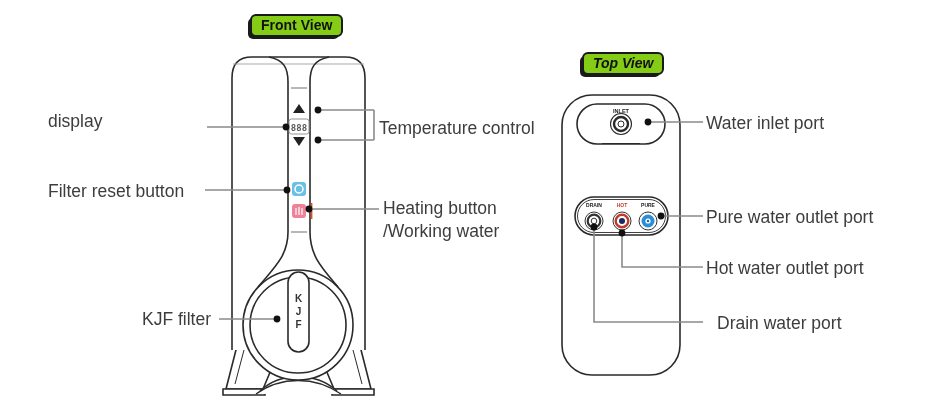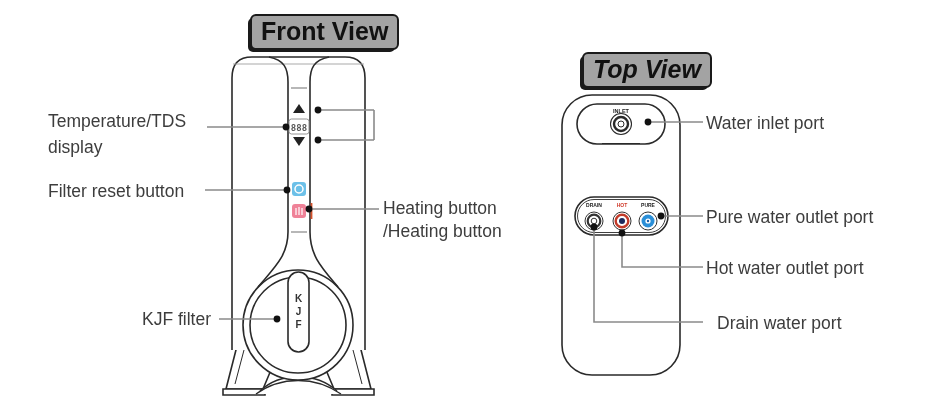--- a/index.html
+++ b/index.html
@@ -1,22 +1,22 @@
 <!DOCTYPE html>
 <html><head>
 <meta charset="utf-8">
 <style>
   html,body{margin:0;padding:0;background:#fff;}
   #stage{position:relative;width:934px;height:412px;background:#ffffff;overflow:hidden;
          font-family:"Liberation Sans",sans-serif;}
   #art{position:absolute;left:0;top:0;}
   .callout{position:absolute;color:#3d3d3d;font-size:17.5px;line-height:26px;white-space:nowrap;}
   .callout.tight{line-height:23px;}
-  .view-title{position:absolute;background:#a3a3a3;border:2px solid #1a1a1a;border-radius:6px;
-              padding:1px 9px 2px 9px;font-weight:bold;font-size:25px;color:#111;
+  .view-title{position:absolute;background:#84cc16;border:2px solid #1a1a1a;border-radius:6px;
+              padding:1px 9px 2px 9px;font-weight:bold;font-size:14px;color:#111;
               box-shadow:-3px 3px 0 -1px #1a1a1a;white-space:nowrap;}
   svg text{font-family:"Liberation Sans",sans-serif;}
   .seg{font-family:"DejaVu Sans Mono",monospace;}
 </style>
 </head>
 <body>
 
 <div id="stage">
 
   <svg id="art" width="934" height="412" viewBox="0 0 934 412">
@@ -149,26 +149,26 @@
         <path d="M594,227 L594,322 L703,322" fill="none"></path>
           <circle cx="594" cy="227" r="3.4" stroke="none"></circle>
       </g>
     </g>
   </svg>
 
   <div class="view-title" style="left:250px;top:14px;">Front View</div>
   <div class="view-title" style="left:582px;top:52px;font-style:italic;">Top View</div>
 
   <div class="callout" style="left:48px;top:108px;">
-    <div>Temperature/TDS</div>
     <div>display</div>
   </div>
   <div class="callout" style="left:48px;top:178px;">Filter reset button</div>
   <div class="callout" style="left:142px;top:306px;">KJF filter</div>
+  <div class="callout" style="left:379px;top:115px;">Temperature control</div>
   <div class="callout tight" style="left:383px;top:197px;">
     <div>Heating button</div>
-    <div>/Heating button</div>
+    <div>/Working water</div>
   </div>
   <div class="callout" style="left:706px;top:110px;">Water inlet port</div>
   <div class="callout" style="left:706px;top:204px;">Pure water outlet port</div>
   <div class="callout" style="left:706px;top:255px;text-align:right;">Hot water outlet port</div>
   <div class="callout" style="left:706px;top:310px;margin-left:11px;">Drain water port</div>
 </div>
 
 </body></html>

